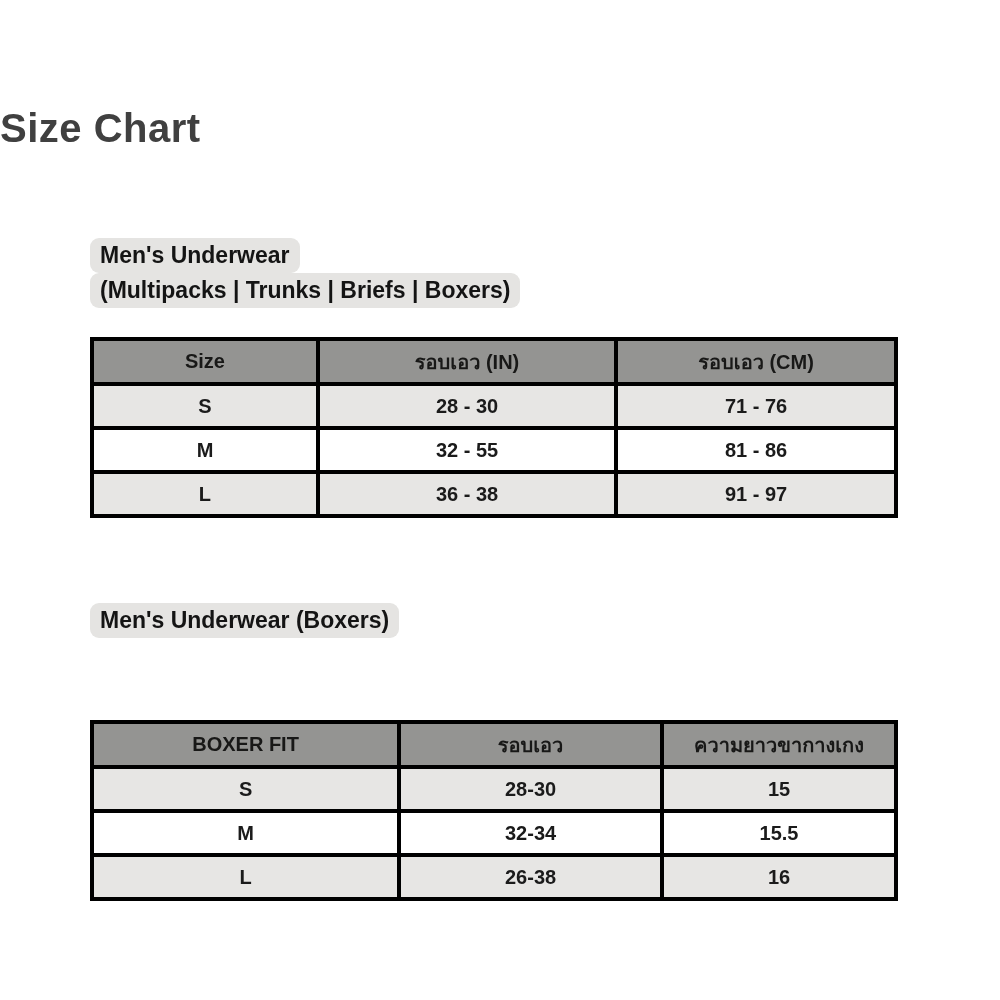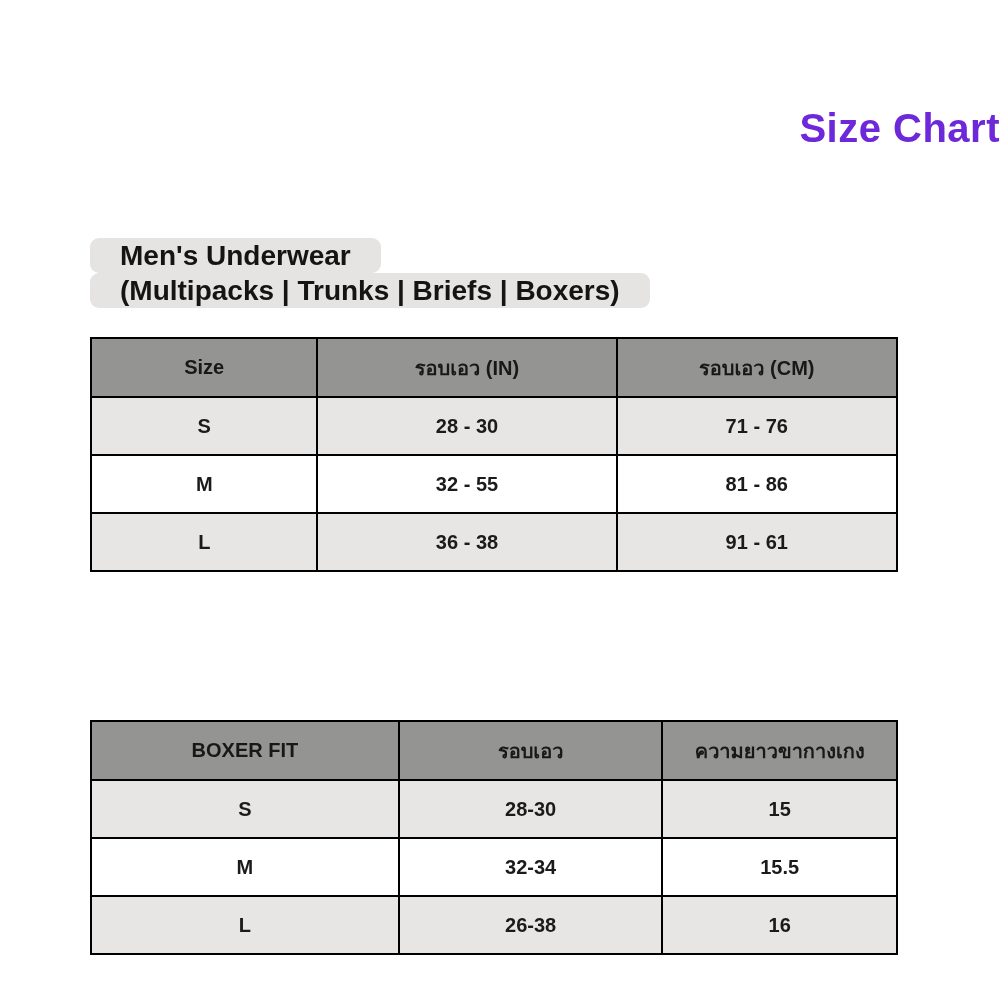--- a/index.html
+++ b/index.html
@@ -6,47 +6,47 @@
   body {
     width: 1000px; height: 1000px;
     background: #ffffff;
     font-family: "Liberation Sans", "DejaVu Sans", sans-serif;
     color: #1b1b1b;
   }
   .canvas { position: relative; width: 1000px; height: 1000px; overflow: hidden; }
 
   .title {
     position: absolute; top: 106px; left: 0; width: 1000px;
-    margin: 0; text-align: right;
-    font-size: 40px; font-weight: 700; color: #6d28d9;
+    margin: 0; text-align: left;
+    font-size: 40px; font-weight: 700; color: #404040;
     letter-spacing: 0.5px;
   }
 
   .label { position: absolute; left: 90px; }
   .label-1 { top: 238px; }
   .label-2 { top: 603px; }
   .pill {
     display: block; width: fit-content;
     background: #e5e4e2;
     border-radius: 9px;
-    padding: 4px 30px;
-    font-size: 28px; font-weight: 700; line-height: 27px;
+    padding: 4px 10px;
+    font-size: 23px; font-weight: 700; line-height: 27px;
     color: #141414; white-space: nowrap;
   }
 
   table.t {
     position: absolute; left: 90px; width: 808px;
     border-collapse: collapse; table-layout: fixed;
   }
   .t1 { top: 337px; }
   .t2 { top: 689px; margin-top: 31px; }
   .t th, .t td {
-    border: 2px solid #000000;
+    border: 4px solid #000000;
     text-align: center; vertical-align: middle;
-    font-weight: 700; padding: 8px;
+    font-weight: 700; padding: 0;
   }
   .t th {
     background: #949492; color: #181817;
     height: 41px; font-size: 20px;
   }
   .t td { height: 40px; font-size: 20px; background: #ffffff; }
   .t tr.alt td { background: #e7e6e4; }
 </style>
 </head>
 <body>
@@ -80,25 +80,28 @@
         <td>71 - 76</td>
       </tr>
       <tr>
         <td>M</td>
         <td>32 - 55</td>
         <td>81 - 86</td>
       </tr>
       <tr class="alt">
         <td>L</td>
         <td>36 - 38</td>
-        <td>91 - 61</td>
+        <td>91 - 97</td>
       </tr>
     </tbody>
   </table>
 
+  <div class="label label-2">
+    <span class="pill">Men's Underwear (Boxers)</span>
+  </div>
 
   <table class="t t2">
     <colgroup>
       <col style="width:38.2%">
         <col style="width:32.7%">
         <col style="width:29.1%">
     </colgroup>
     <thead>
       <tr>
         <th>BOXER FIT</th>

